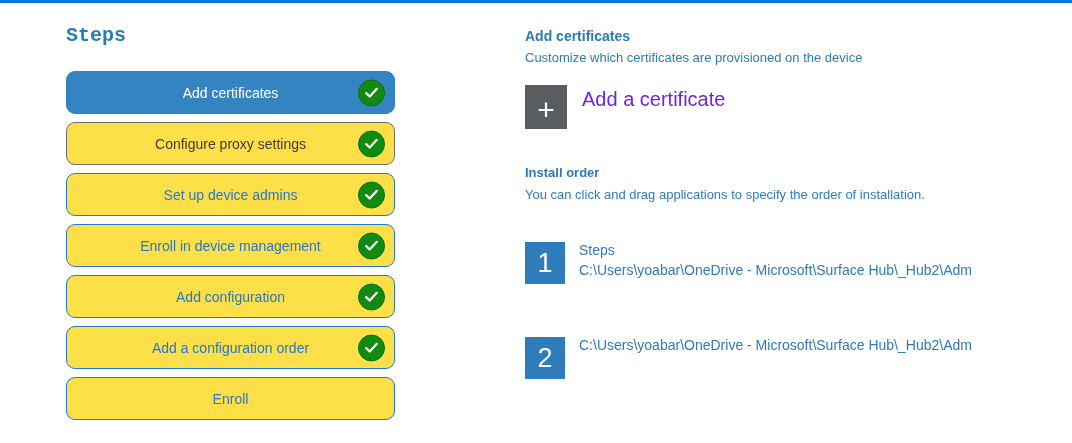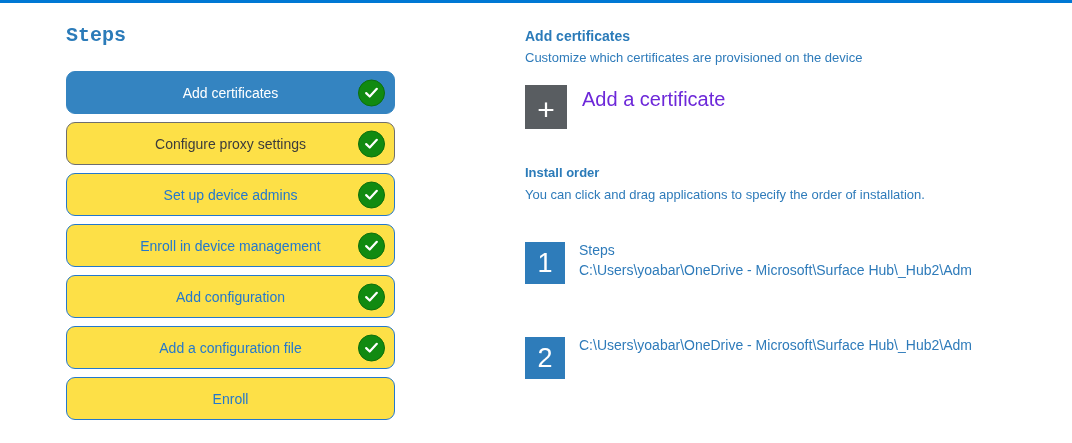--- a/index.html
+++ b/index.html
@@ -87,21 +87,21 @@
   <div class="step">
     <span>Add configuration</span>
     <span class="check">
       <svg width="13" height="11" viewBox="0 0 13 11">
           <path d="M1.2 5.6 L4.7 9 L11.8 1.2" stroke="#ffffff" stroke-width="2.2" fill="none" stroke-linecap="round" stroke-linejoin="round"></path>
         </svg>
     </span>
   </div>
 
   <div class="step">
-    <span>Add a configuration file</span>
+    <span>Add a configuration order</span>
     <span class="check">
       <svg width="13" height="11" viewBox="0 0 13 11">
           <path d="M1.2 5.6 L4.7 9 L11.8 1.2" stroke="#ffffff" stroke-width="2.2" fill="none" stroke-linecap="round" stroke-linejoin="round"></path>
         </svg>
     </span>
   </div>
 
   <div class="step">
     <span>Enroll</span>
 

